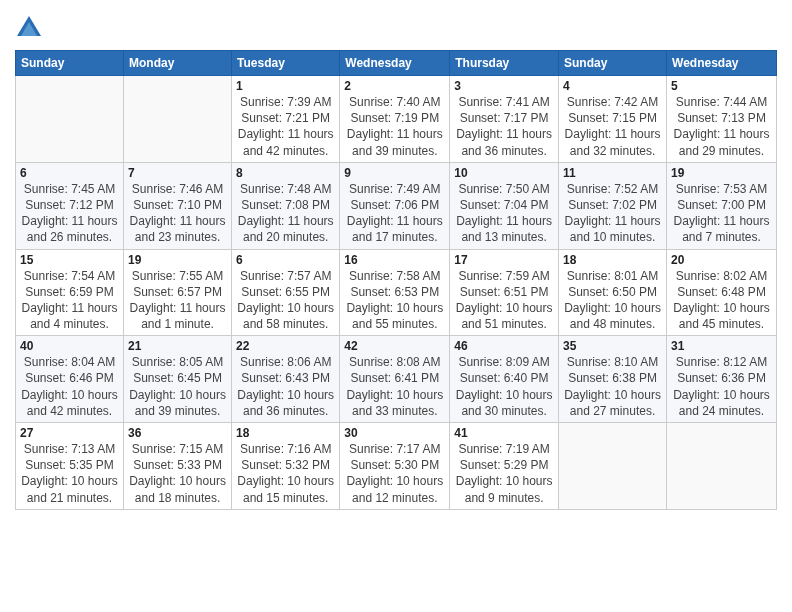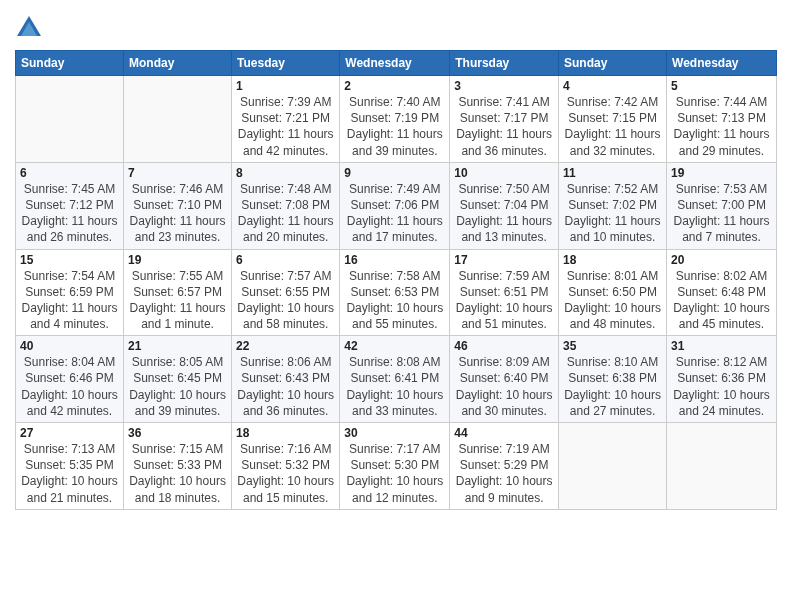--- a/index.html
+++ b/index.html
@@ -258,21 +258,21 @@
           </td>
           <td>
             <span class="day-number">18</span>
             <div class="day-info">Sunrise: 7:16 AM<br>Sunset: 5:32 PM<br>Daylight: 10 hours and 15 minutes.</div>
           </td>
           <td>
             <span class="day-number">30</span>
             <div class="day-info">Sunrise: 7:17 AM<br>Sunset: 5:30 PM<br>Daylight: 10 hours and 12 minutes.</div>
           </td>
           <td>
-            <span class="day-number">44</span>
+            <span class="day-number">41</span>
             <div class="day-info">Sunrise: 7:19 AM<br>Sunset: 5:29 PM<br>Daylight: 10 hours and 9 minutes.</div>
           </td>
           <td class="empty-cell"></td>
           <td class="empty-cell"></td>
         </tr>
       </tbody>
   </table>
 </div>
 
 </body></html>

